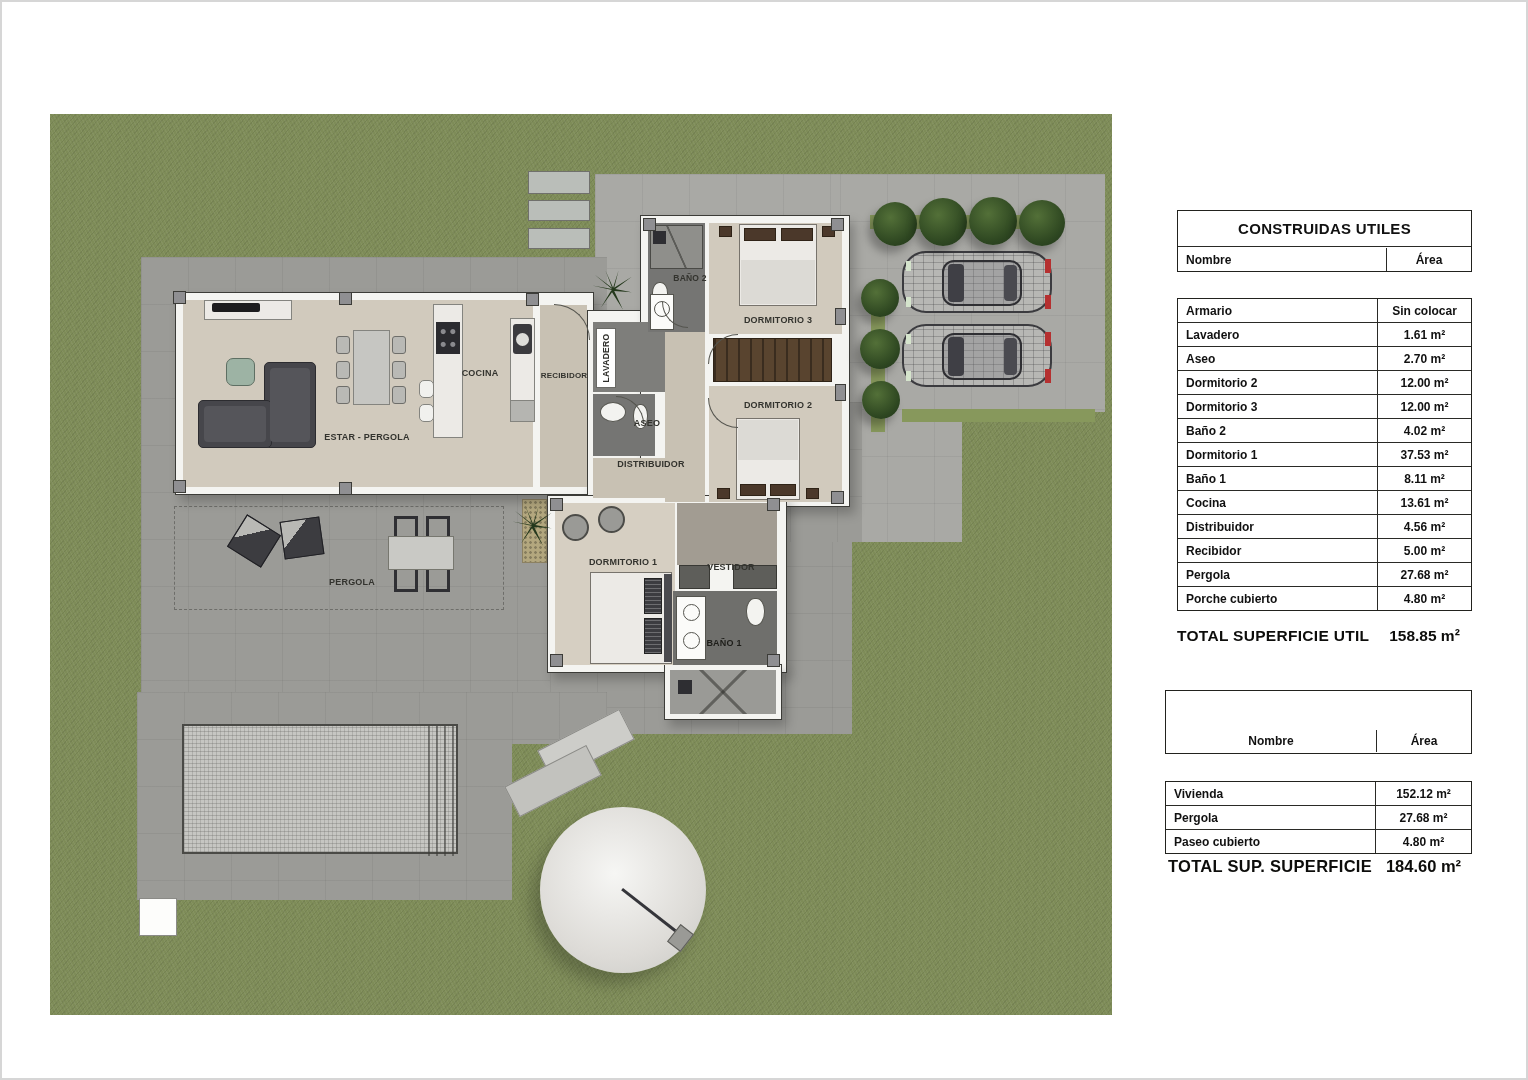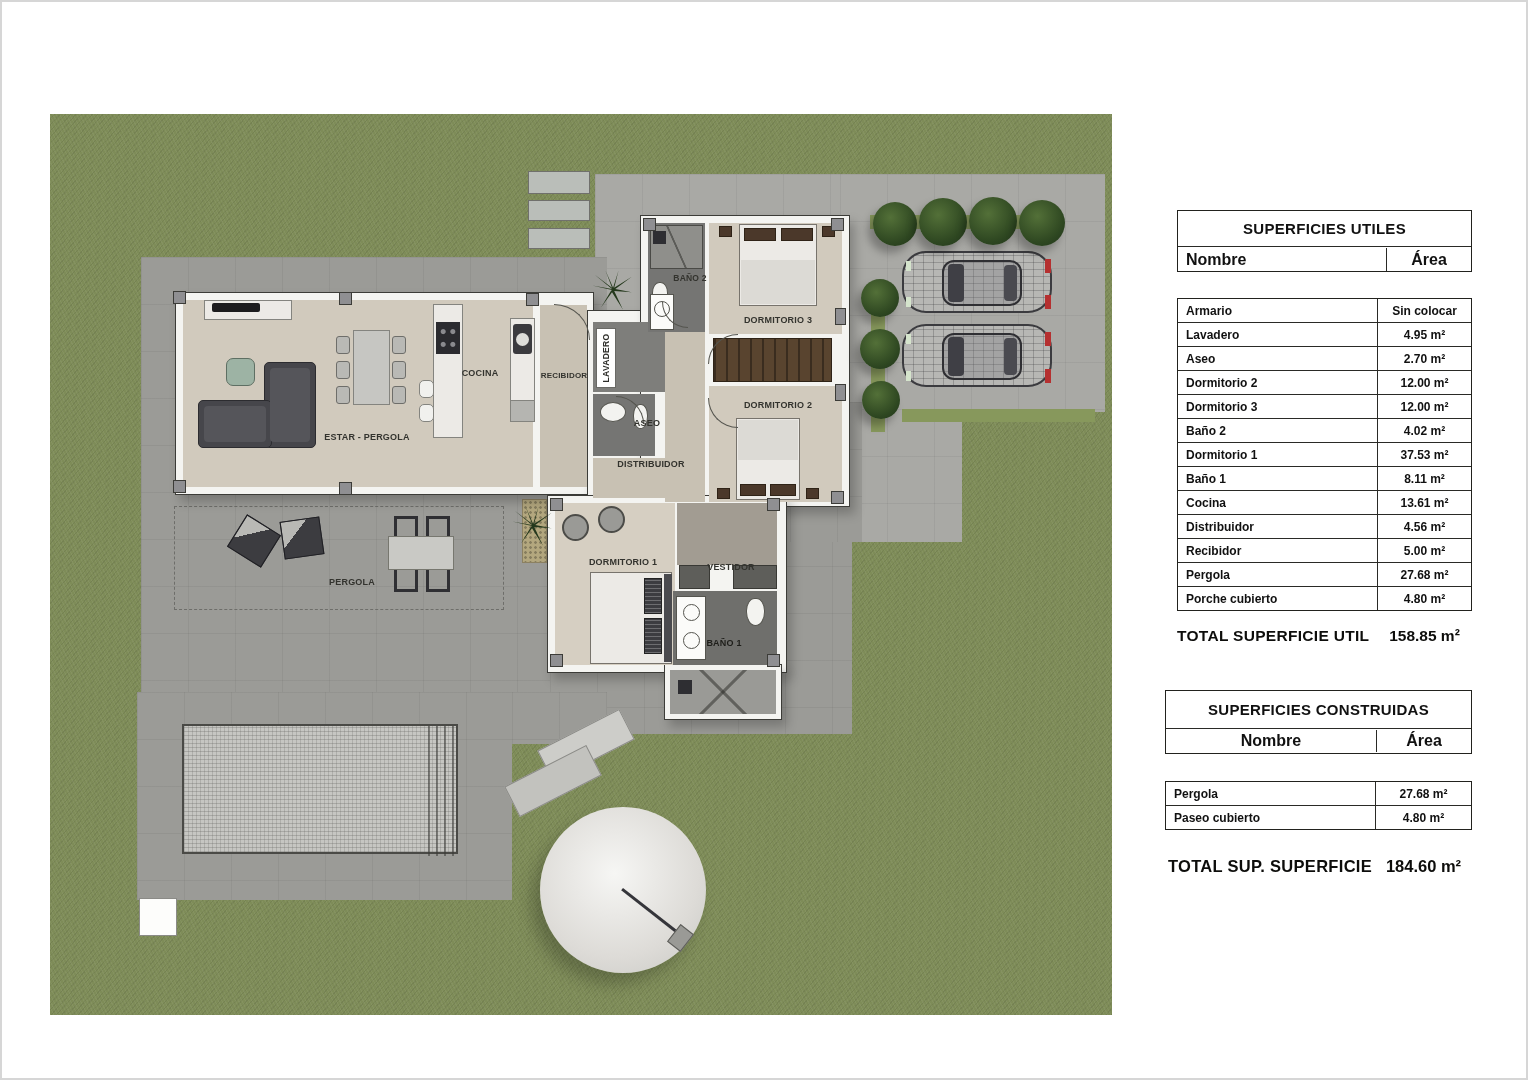--- a/index.html
+++ b/index.html
@@ -51,21 +51,21 @@
     background-image:repeating-linear-gradient(0deg,transparent 0 6px,rgba(45,45,48,.25) 6px 7px),
                      repeating-linear-gradient(90deg,transparent 0 9px,rgba(45,45,48,.25) 9px 10px);}
   .cabin{border:2px solid #2f2f33;border-radius:12px;background:rgba(120,120,126,.3);}
   
   .bed{background:#eceae6;border:1px solid #77736c;}
   .pillow{background:#4b382a;border:1px solid #2f2317;}
   
   .tbox{position:absolute;background:#fff;border:1.5px solid #22221e;}
   .ttitle{display:flex;align-items:center;justify-content:center;height:100%;
           font-weight:700;font-size:15px;color:#111;letter-spacing:.3px;}
-  .thead{position:absolute;display:flex;font-weight:700;font-size:16px;color:#111;}
+  .thead{position:absolute;display:flex;font-weight:700;font-size:12px;color:#111;}
   .trow{display:grid;height:23px;align-items:center;border-top:1px solid #2a2a26;
         font-weight:700;font-size:12px;color:#111;}
   .trow:first-child{border-top:none;}
   .t1 .trow{grid-template-columns:200px 1fr;}
   .t2 .trow{grid-template-columns:210px 1fr;}
   .tcell.name{padding-left:8px;border-right:1px solid #2a2a26;height:100%;display:flex;align-items:center;}
   .tcell.area{text-align:center;}
   .total{position:absolute;font-weight:700;color:#0d0d0b;display:flex;align-items:center;}
 </style>
 </head>
@@ -269,35 +269,35 @@
   <span class="plabel" style="left:688px;top:276px;font-size:8.5px;">BAÑO 2</span>
   <span class="plabel" style="left:776px;top:318px;">DORMITORIO 3</span>
   <span class="plabel" style="left:776px;top:403px;">DORMITORIO 2</span>
   <span class="plabel" style="left:621px;top:560px;">DORMITORIO 1</span>
   <span class="plabel" style="left:729px;top:565px;">VESTIDOR</span>
   <span class="plabel" style="left:722px;top:641px;color:#1e1e1a;">BAÑO 1</span>
   <span class="plabel" style="left:350px;top:580px;">PERGOLA</span>
 
   <div class="tbox" style="left:1175px;top:208px;width:293px;height:60px;">
     <div class="abs" style="left:0;top:0;width:100%;height:36px;border-bottom:1px solid #2a2a26;">
-      <div class="ttitle">SUPERFICIES UTILES</div>
+      <div class="ttitle">CONSTRUIDAS UTILES</div>
     </div>
     <div class="thead" style="left:0;top:37px;width:100%;height:23px;">
       <div style="width:200px;padding-left:8px;border-right:1px solid #2a2a26;display:flex;align-items:center;">Nombre</div>
       <div style="flex:1;display:flex;align-items:center;justify-content:center;">Área</div>
     </div>
   </div>
   <div class="tbox t1" style="left:1175px;top:296px;width:293px;">
       <div class="trow">
         <div class="tcell name">Armario</div>
         <div class="tcell area">Sin colocar</div>
       </div>
       <div class="trow">
         <div class="tcell name">Lavadero</div>
-        <div class="tcell area">4.95 m²</div>
+        <div class="tcell area">1.61 m²</div>
       </div>
       <div class="trow">
         <div class="tcell name">Aseo</div>
         <div class="tcell area">2.70 m²</div>
       </div>
       <div class="trow">
         <div class="tcell name">Dormitorio 2</div>
         <div class="tcell area">12.00 m²</div>
       </div>
       <div class="trow">
@@ -334,30 +334,31 @@
       </div>
       <div class="trow">
         <div class="tcell name">Porche cubierto</div>
         <div class="tcell area">4.80 m²</div>
       </div>
     </div>
   <div class="total" style="left:1175px;top:622px;height:24px;font-size:15.5px;letter-spacing:.3px;">TOTAL SUPERFICIE UTIL</div>
   <div class="total" style="left:1377px;top:622px;width:91px;height:24px;justify-content:center;font-size:15.5px;">158.85 m²</div>
 
   <div class="tbox" style="left:1163px;top:688px;width:305px;height:62px;">
-    <div class="abs" style="left:0;top:0;width:100%;height:38px;border-bottom:1px solid #2a2a26;">
-      <div class="ttitle">SUPERFICIES CONSTRUIDAS</div>
-    </div>
     <div class="thead" style="left:0;top:39px;width:100%;height:22px;">
       <div style="width:210px;border-right:1px solid #2a2a26;display:flex;align-items:center;justify-content:center;">Nombre</div>
       <div style="flex:1;display:flex;align-items:center;justify-content:center;">Área</div>
     </div>
   </div>
   <div class="tbox t2" style="left:1163px;top:779px;width:305px;">
       <div class="trow">
+        <div class="tcell name">Vivienda</div>
+        <div class="tcell area">152.12 m²</div>
+      </div>
+      <div class="trow">
         <div class="tcell name">Pergola</div>
         <div class="tcell area">27.68 m²</div>
       </div>
       <div class="trow">
         <div class="tcell name">Paseo cubierto</div>
         <div class="tcell area">4.80 m²</div>
       </div>
     </div>
   <div class="total" style="left:1166px;top:851px;height:26px;font-size:16.5px;letter-spacing:.3px;">TOTAL SUP. SUPERFICIE</div>
   <div class="total" style="left:1375px;top:851px;width:93px;height:26px;justify-content:center;font-size:16.5px;">184.60 m²</div>

